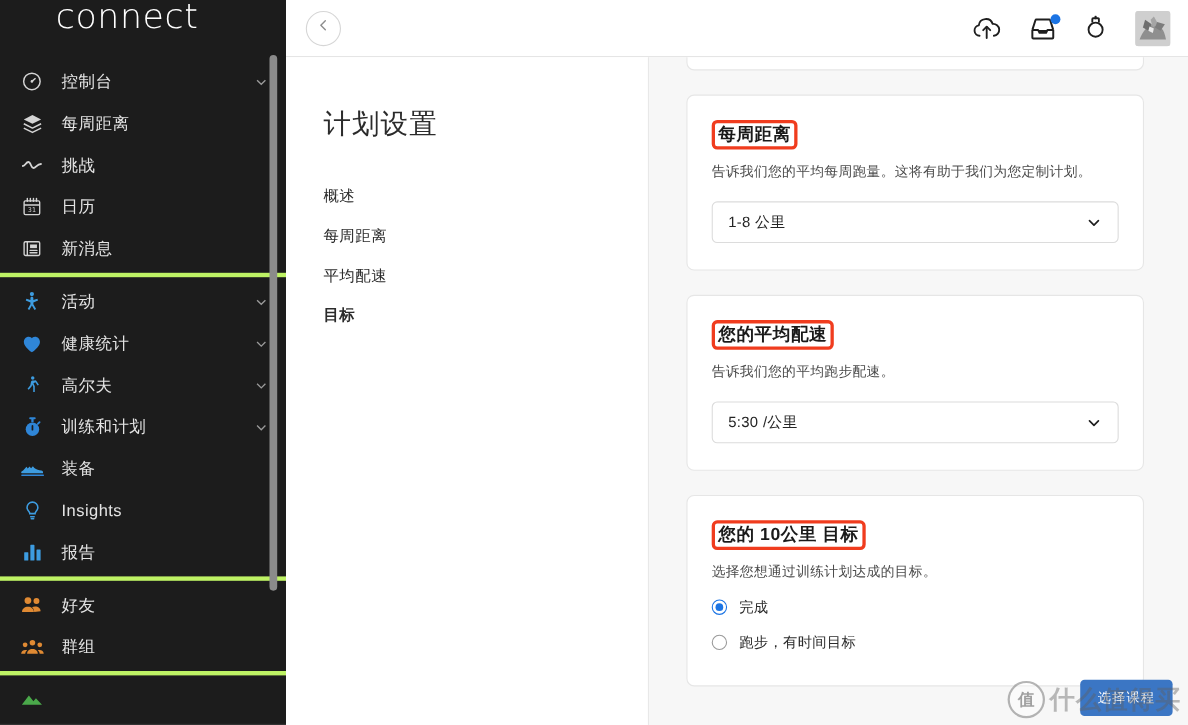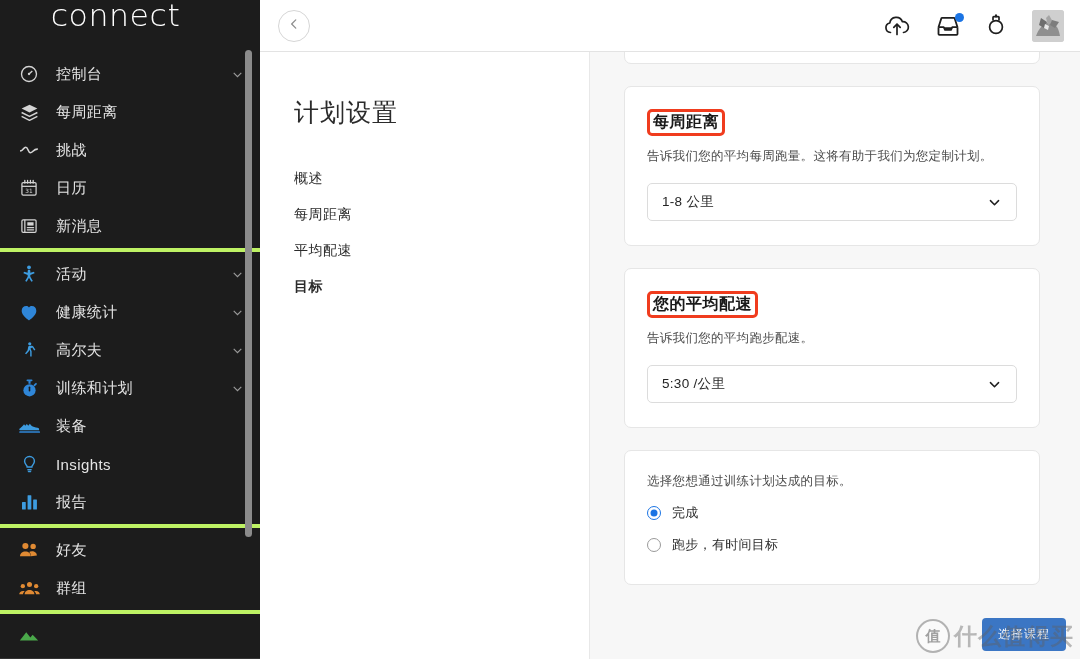--- a/index.html
+++ b/index.html
@@ -567,20 +567,24 @@
               <svg width="15" height="15" viewBox="0 0 24 24" fill="none" stroke="#1f1f1f" stroke-width="2.4" stroke-linecap="round" stroke-linejoin="round">
                   <path d="M5.5 9l6.5 6.5L18.5 9"></path>
                 </svg>
             </span>
           </div>
         </div>
 
         <div class="card-gap"></div>
 
         <div class="card" style="padding-bottom:30px;">
+          <div class="card-title-wrap">
+            <div class="card-title">您的 10公里 目标</div>
+            <div class="redbox"></div>
+          </div>
           <div class="card-desc" style="margin-bottom:6px;">选择您想通过训练计划达成的目标。</div>
 
           <div class="radio-row">
             <span class="radio on"></span>
             <span class="radio-label">完成</span>
           </div>
           <div class="radio-row">
             <span class="radio"></span>
             <span class="radio-label">跑步，有时间目标</span>
           </div>

